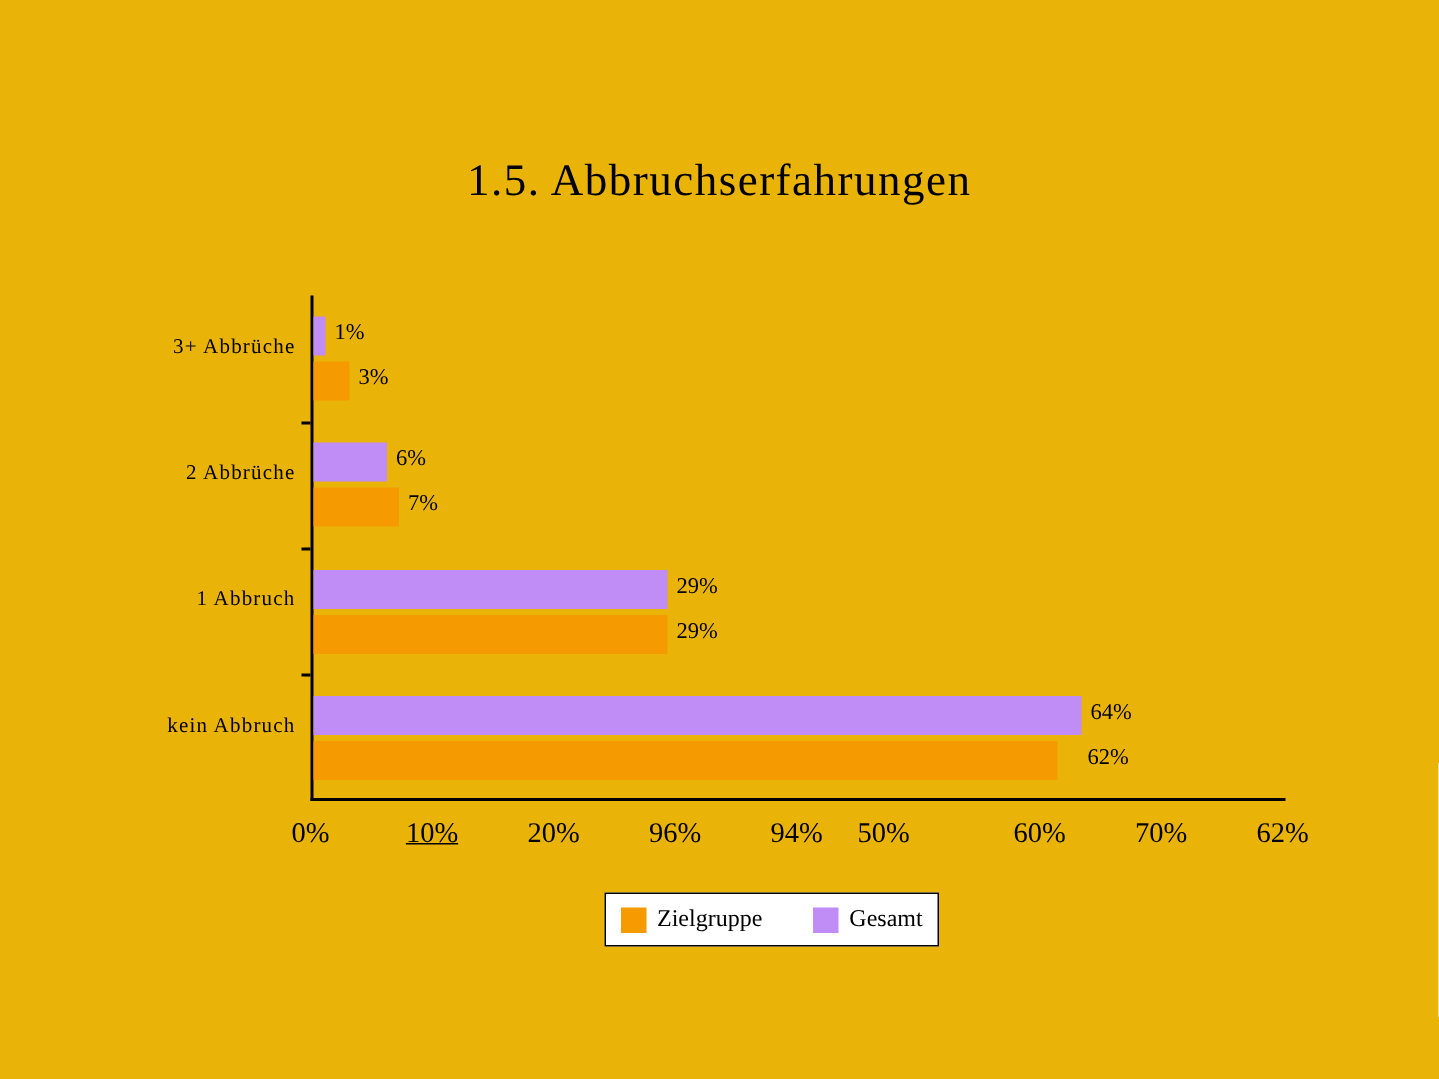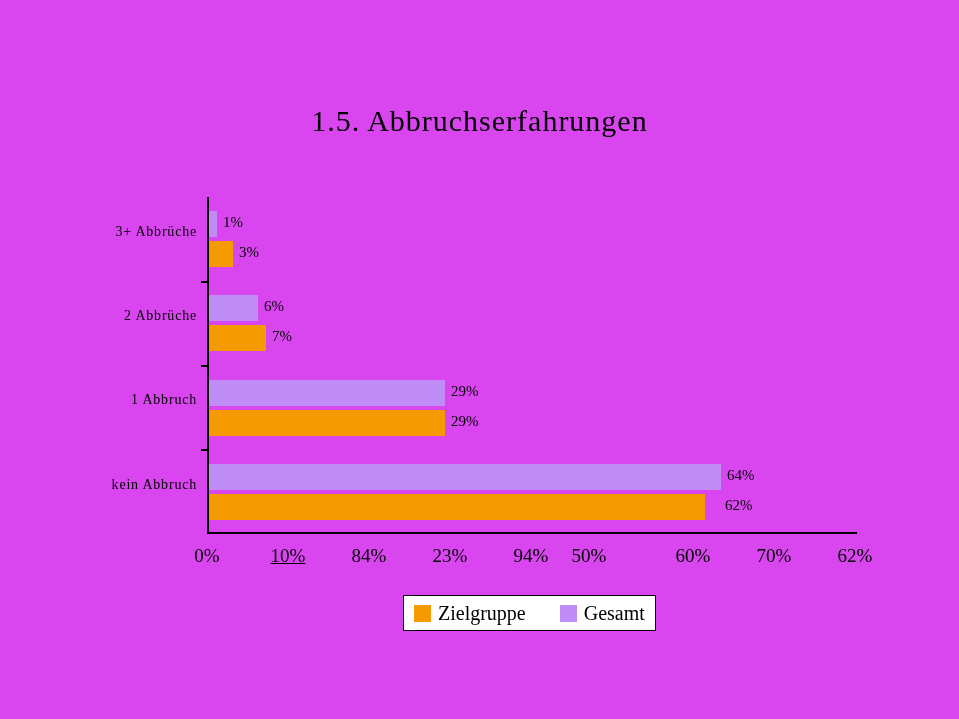--- a/index.html
+++ b/index.html
@@ -4,21 +4,21 @@
 <style>
   html, body {
     margin: 0;
     padding: 0;
     background: #ffffff;
   }
   #root {
     position: relative;
     width: 959px;
     height: 719px;
-    background: #d946ef;
+    background: #eab308;
     font-family: "Liberation Serif", serif;
     overflow: hidden;
   }
   #chart-title {
     position: absolute;
     top: 104px;
     left: 0;
     width: 959px;
     text-align: center;
     font-family: "Liberation Serif", serif;
@@ -116,21 +116,21 @@
     margin-right: 14px;
   }
   .legend-item:last-child { margin-right: 0; padding-left: 20px; }
   .legend-swatch {
     width: 17px;
     height: 17px;
     margin-right: 7px;
   }
   .legend-text {
     font-family: "Liberation Serif", serif;
-    font-size: 20px;
+    font-size: 16px;
     color: #000000;
     white-space: nowrap;
   }
 </style>
 </head>
 <body>
 
 <div id="root">
 
   <div id="chart-title">1.5. Abbruchserfahrungen</div>
@@ -171,22 +171,22 @@
     <div class="cat-group" style="top:252.75px;">
       <div class="bar gesamt" style="width:512px;"></div>
       <div class="bar-label gesamt" style="left:518px;text-align:right;">64%</div>
       <div class="bar ziel" style="width:496px;"></div>
       <div class="bar-label ziel" style="left:516px;">62%</div>
     </div>
     <div class="cat-label" style="left:-215px; top:280px; width:205px;">kein Abbruch</div>
 
     <div class="xtick-label" style="left:0px;">0%</div>
     <div class="xtick-label" style="left:81px;text-decoration:underline;">10%</div>
-    <div class="xtick-label" style="left:162px;">84%</div>
-    <div class="xtick-label" style="left:243px;">23%</div>
+    <div class="xtick-label" style="left:162px;">20%</div>
+    <div class="xtick-label" style="left:243px;">96%</div>
     <div class="xtick-label" style="left:324px;">94%</div>
     <div class="xtick-label" style="left:382px;">50%</div>
     <div class="xtick-label" style="left:486px;">60%</div>
     <div class="xtick-label" style="left:567px;">70%</div>
     <div class="xtick-label" style="left:648px;">62%</div>
 
   </div>
 
   <div id="legend">
     <div class="legend-item">

